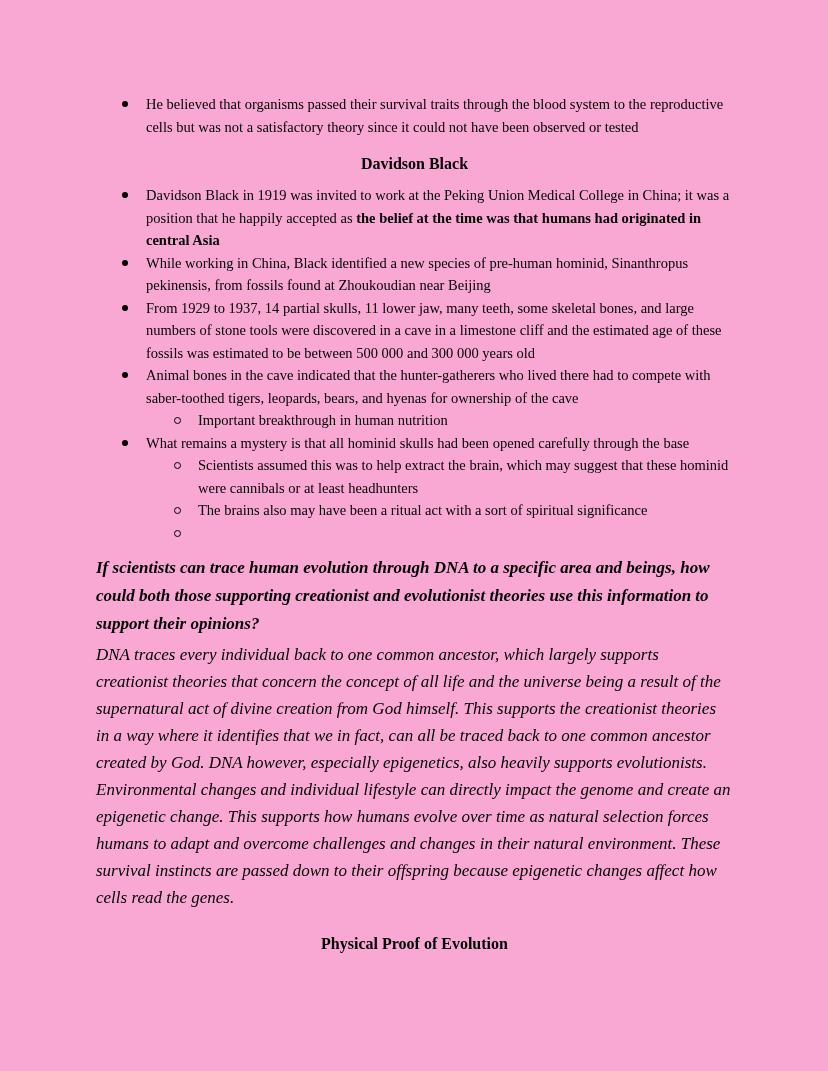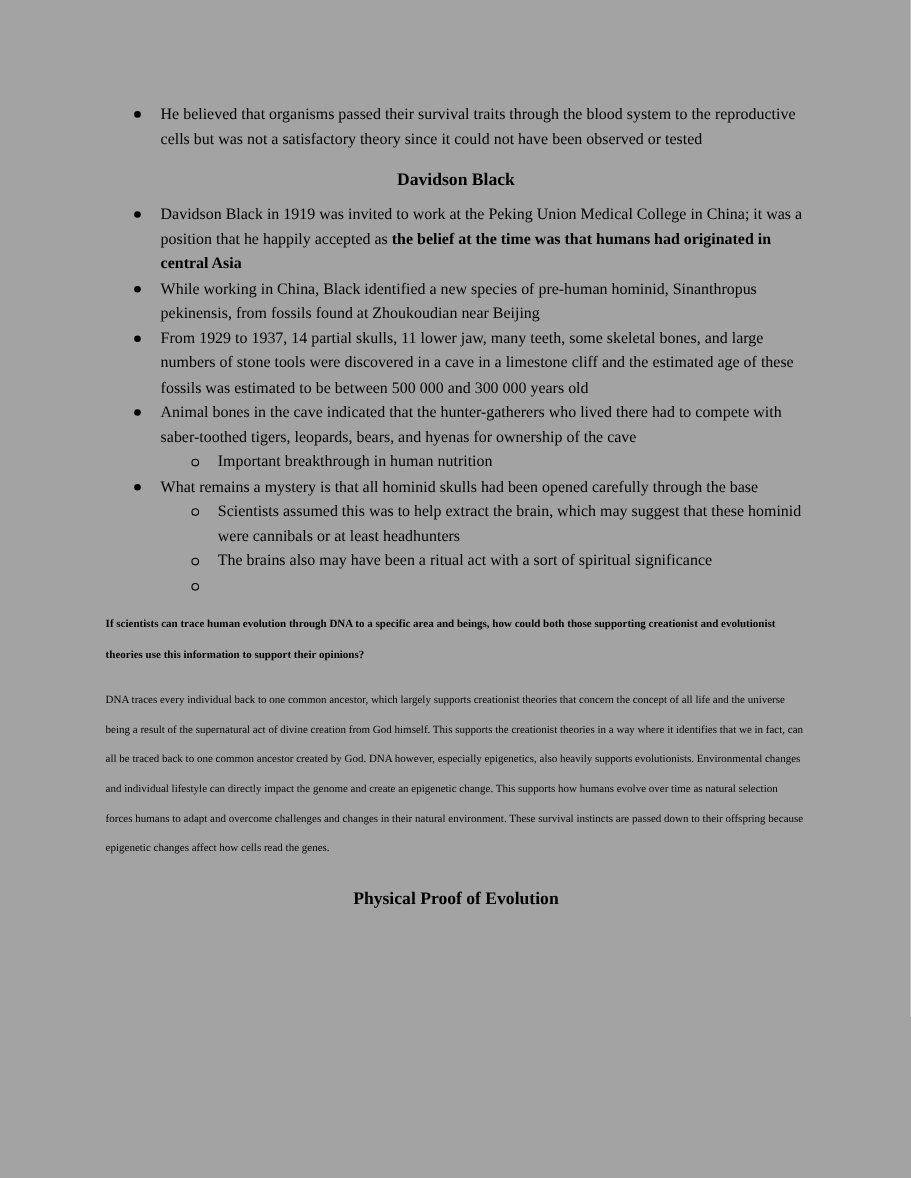--- a/index.html
+++ b/index.html
@@ -12,21 +12,21 @@
     height: 1071px;
     overflow: hidden;
     font-family: "Liberation Serif", "DejaVu Serif", serif;
     color: #000000;
   }
   .page {
     box-sizing: border-box;
     width: 828px;
     height: 1071px;
     padding: 93px 95px 0 96px;
-    background: #a3a3a3;
+    background: #f9a8d4;
   }
   .doc-list {
     margin: 0;
     padding: 0;
     list-style: none;
   }
   .li {
     display: flex;
     align-items: flex-start;
     font-size: 14.5px;
@@ -59,29 +59,30 @@
     font-size: 16px;
     line-height: 23px;
     font-weight: bold;
     text-align: center;
   }
   .heading-bottom {
     margin-top: 21px;
   }
   .para {
     margin: 0;
-    font-size: 10px;
+    font-size: 17px;
+    font-style: italic;
   }
   .question {
     margin-top: 17px;
     font-weight: bold;
     line-height: 28px;
   }
   .answer {
-    margin-top: 13px;
+    margin-top: 3px;
     line-height: 27px;
   }
   strong { font-weight: bold; }
 </style>
 </head>
 <body>
 
 <div class="page">
 
   <ul class="doc-list">

